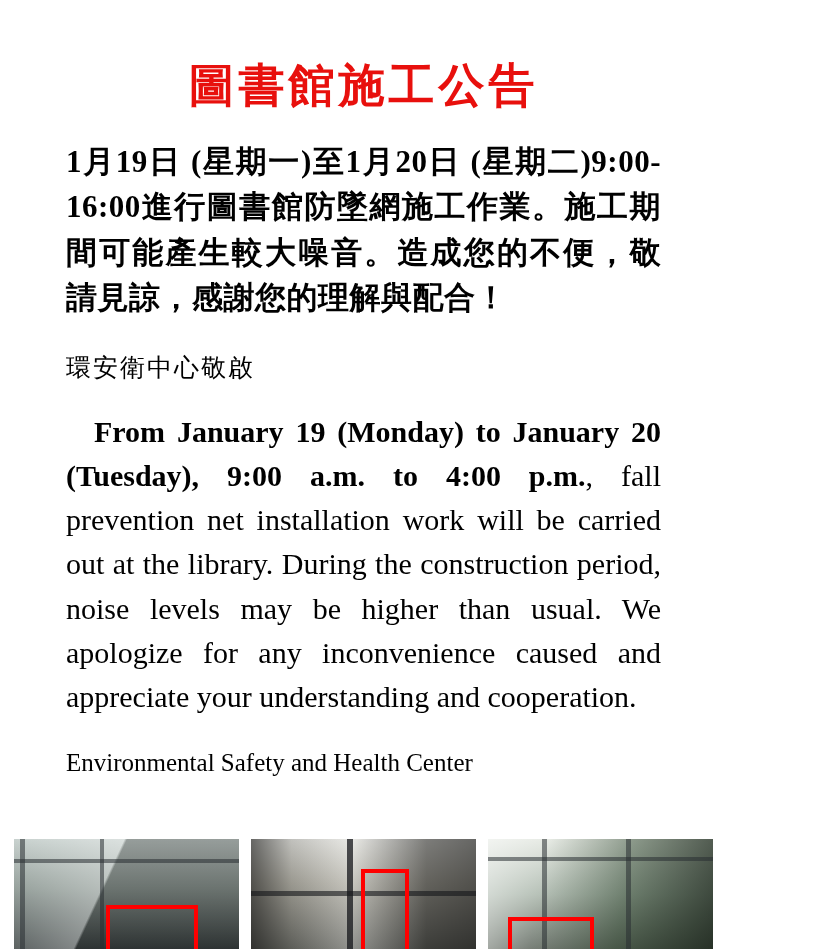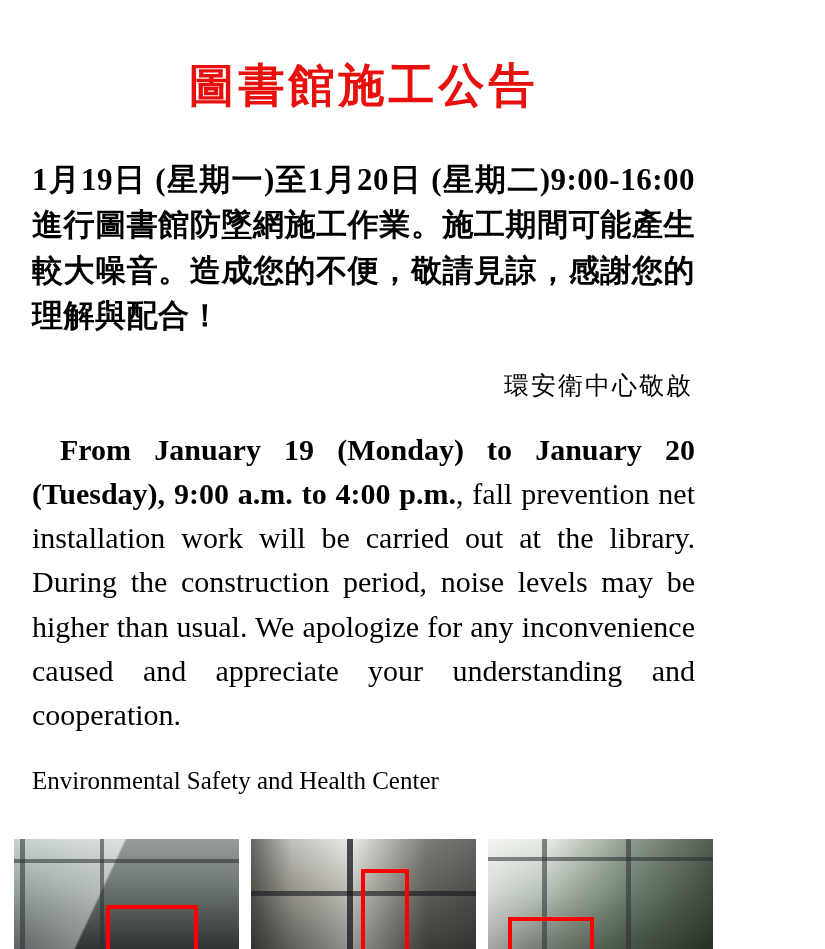--- a/index.html
+++ b/index.html
@@ -12,48 +12,48 @@
     height: 949px;
     overflow: hidden;
     font-family: "Liberation Serif", serif;
     color: #000000;
   }
   .page {
     position: relative;
     width: 727px;
     height: 949px;
     box-sizing: border-box;
-    padding: 0 32px;
+    padding: 0 66px;
   }
   .title {
     text-align: center;
     color: #e8100d;
     font-family: "Liberation Serif", serif;
     font-weight: bold;
     font-size: 46px;
     letter-spacing: 4px;
     margin: 0;
     padding-top: 58px;
     line-height: 1.2;
     white-space: nowrap;
   }
   .zh-body {
-    margin-top: 44px;
+    margin-top: 26px;
     font-size: 31px;
     font-weight: bold;
     line-height: 1.46;
     text-align: justify;
     text-justify: inter-character;
     letter-spacing: 0.5px;
   }
   .zh-sign {
     margin-top: 16px;
     font-size: 25px;
     font-weight: normal;
-    text-align: right;
+    text-align: left;
     letter-spacing: 2px;
     padding-right: 2px;
   }
   .en-body {
     margin-top: 26px;
     font-size: 30px;
     line-height: 1.47;
     text-align: justify;
   }
   .en-body .bold {

